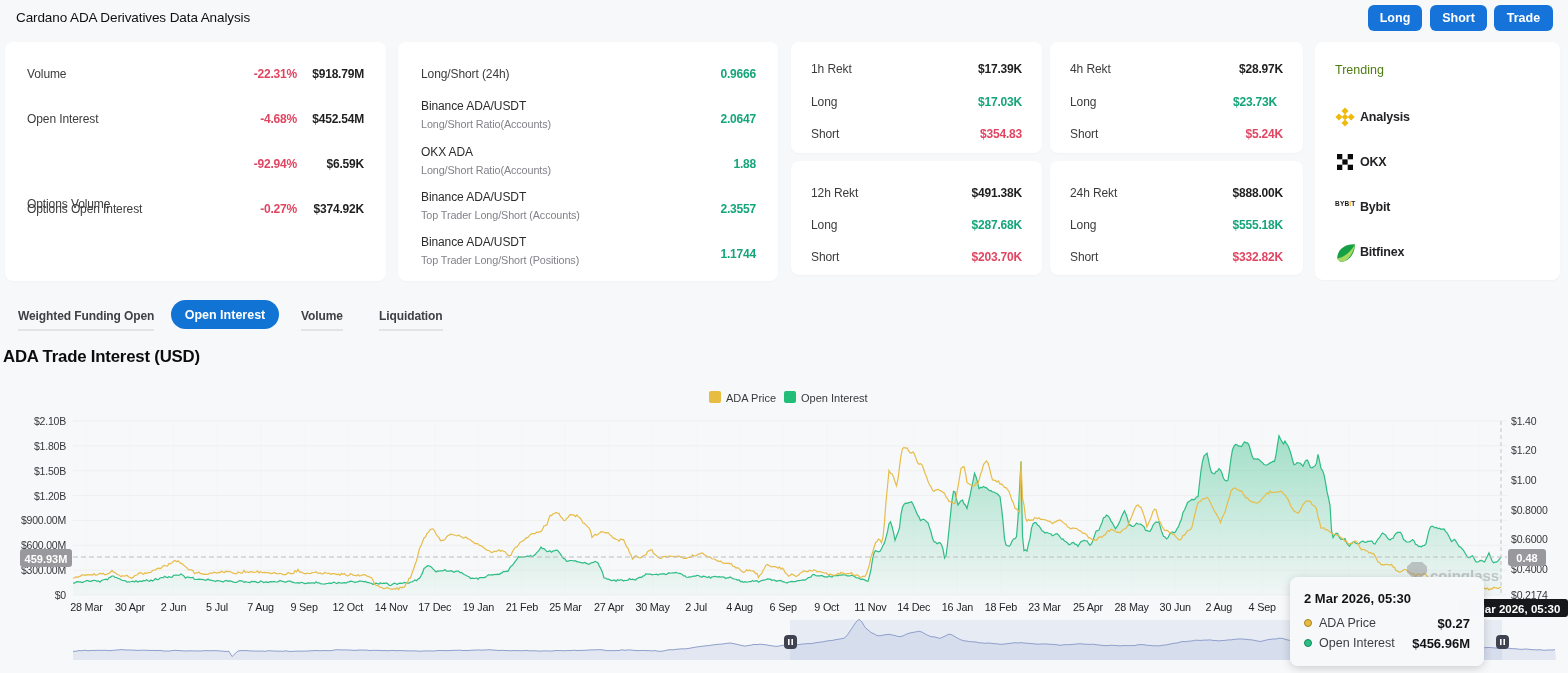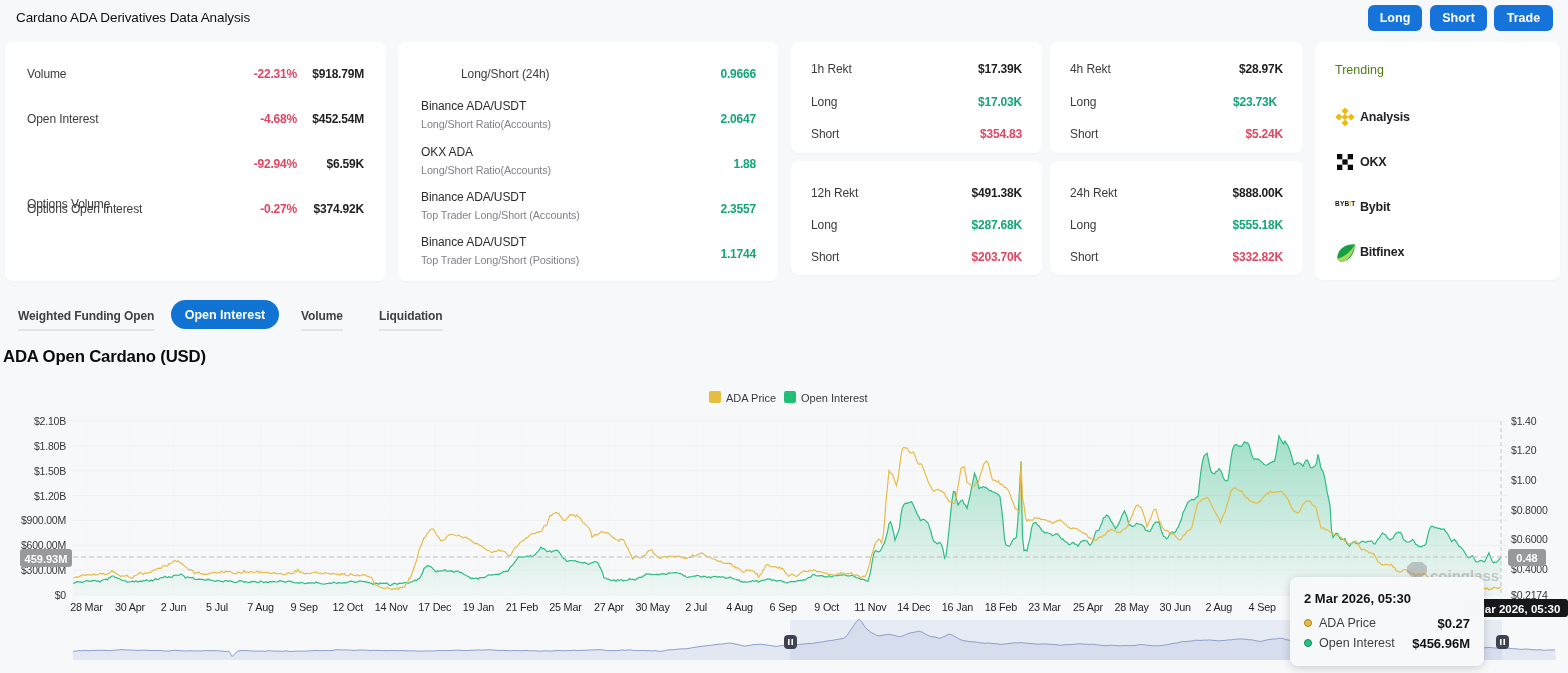--- a/index.html
+++ b/index.html
@@ -31,21 +31,21 @@
   <div class="abs" style="left:0;top:112px;margin-top:40px;"><span class="row-label">Options Volume</span></div>
   <div class="abs" style="right:67px;top:112px;"><span class="pct">-92.94%</span></div>
   <div class="abs" style="right:0;top:112px;"><span class="val">$6.59K</span></div>
   <div class="abs" style="left:0;top:157px;"><span class="row-label">Options Open Interest</span></div>
   <div class="abs" style="right:67px;top:157px;"><span class="pct">-0.27%</span></div>
   <div class="abs" style="right:0;top:157px;"><span class="val">$374.92K</span></div>
 </div>
 
 <div class="card" style="left:398px;top:42px;width:380px;height:239px;"></div>
 <div class="abs" style="left:421px;top:42px;width:335px;">
-  <div class="abs" style="left:0;top:22px;margin-left:40px;"><span class="row-label">Long/Short (24h)</span></div>
+  <div class="abs" style="left:0;top:22px;"><span class="row-label">Long/Short (24h)</span></div>
   <div class="abs" style="right:0;top:22px;"><span class="val grn">0.9666</span></div>
   <div class="abs" style="left:0;top:57px;font-size:12px;color:#2c2c2e;letter-spacing:-0.1px;">Binance ADA/USDT</div>
   <div class="abs" style="left:0;top:76px;font-size:10.8px;color:#82828a;letter-spacing:-0.1px;">Long/Short Ratio(Accounts)</div>
   <div class="abs" style="right:0;top:67px;"><span class="val grn">2.0647</span></div>
   <div class="abs" style="left:0;top:103px;font-size:12px;color:#2c2c2e;letter-spacing:-0.1px;">OKX ADA</div>
   <div class="abs" style="left:0;top:122px;font-size:10.8px;color:#82828a;letter-spacing:-0.1px;">Long/Short Ratio(Accounts)</div>
   <div class="abs" style="right:0;top:112px;"><span class="val grn">1.88</span></div>
   <div class="abs" style="left:0;top:148px;font-size:12px;color:#2c2c2e;letter-spacing:-0.1px;">Binance ADA/USDT</div>
   <div class="abs" style="left:0;top:167px;font-size:10.8px;color:#82828a;letter-spacing:-0.1px;">Top Trader Long/Short (Accounts)</div>
   <div class="abs" style="right:0;top:157px;"><span class="val grn">2.3557</span></div>
@@ -127,21 +127,21 @@
     </svg>
   </div>
   <div class="abs" style="left:25px;top:203px;font-size:12.5px;font-weight:bold;color:#232327;letter-spacing:-0.2px;">Bitfinex</div>
 </div>
 
 <div class="abs" style="left:18px;top:309px;font-size:12px;font-weight:bold;color:#404044;letter-spacing:-0.1px;padding-bottom:6px;border-bottom:2px solid #e4e4e6;">Weighted Funding Open</div>
 <div class="abs" style="left:171px;top:300px;width:108px;height:29px;background:#1173d4;border-radius:15px;color:#fff;font-size:12.5px;font-weight:bold;display:flex;align-items:center;justify-content:center;">Open Interest</div>
 <div class="abs" style="left:301px;top:309px;font-size:12px;font-weight:bold;color:#404044;letter-spacing:-0.1px;padding-bottom:6px;border-bottom:2px solid #e4e4e6;">Volume</div>
 <div class="abs" style="left:379px;top:309px;font-size:12px;font-weight:bold;color:#404044;letter-spacing:-0.1px;padding-bottom:6px;border-bottom:2px solid #e4e4e6;">Liquidation</div>
 
-<div class="abs" style="left:3px;top:347px;font-size:16.8px;font-weight:bold;color:#0c0c0e;letter-spacing:-0.2px;">ADA Open Cardano (USD)</div>
+<div class="abs" style="left:3px;top:347px;font-size:16.8px;font-weight:bold;color:#0c0c0e;letter-spacing:-0.2px;">ADA Trade Interest (USD)</div>
 
 <svg class="abs" style="left:0;top:380px;" width="1568" height="293" viewBox="0 380 1568 293">
   <defs>
     <linearGradient id="ga" x1="0" y1="436" x2="0" y2="595" gradientUnits="userSpaceOnUse">
       <stop offset="0" stop-color="#2ebd85" stop-opacity="0.42"></stop>
       <stop offset="1" stop-color="#2ebd85" stop-opacity="0.03"></stop>
     </linearGradient>
   </defs>
   <line x1="86.4" y1="421" x2="86.4" y2="595" stroke="#f5f5f6" stroke-width="1"></line>
     <line x1="129.9" y1="421" x2="129.9" y2="595" stroke="#f5f5f6" stroke-width="1"></line>

